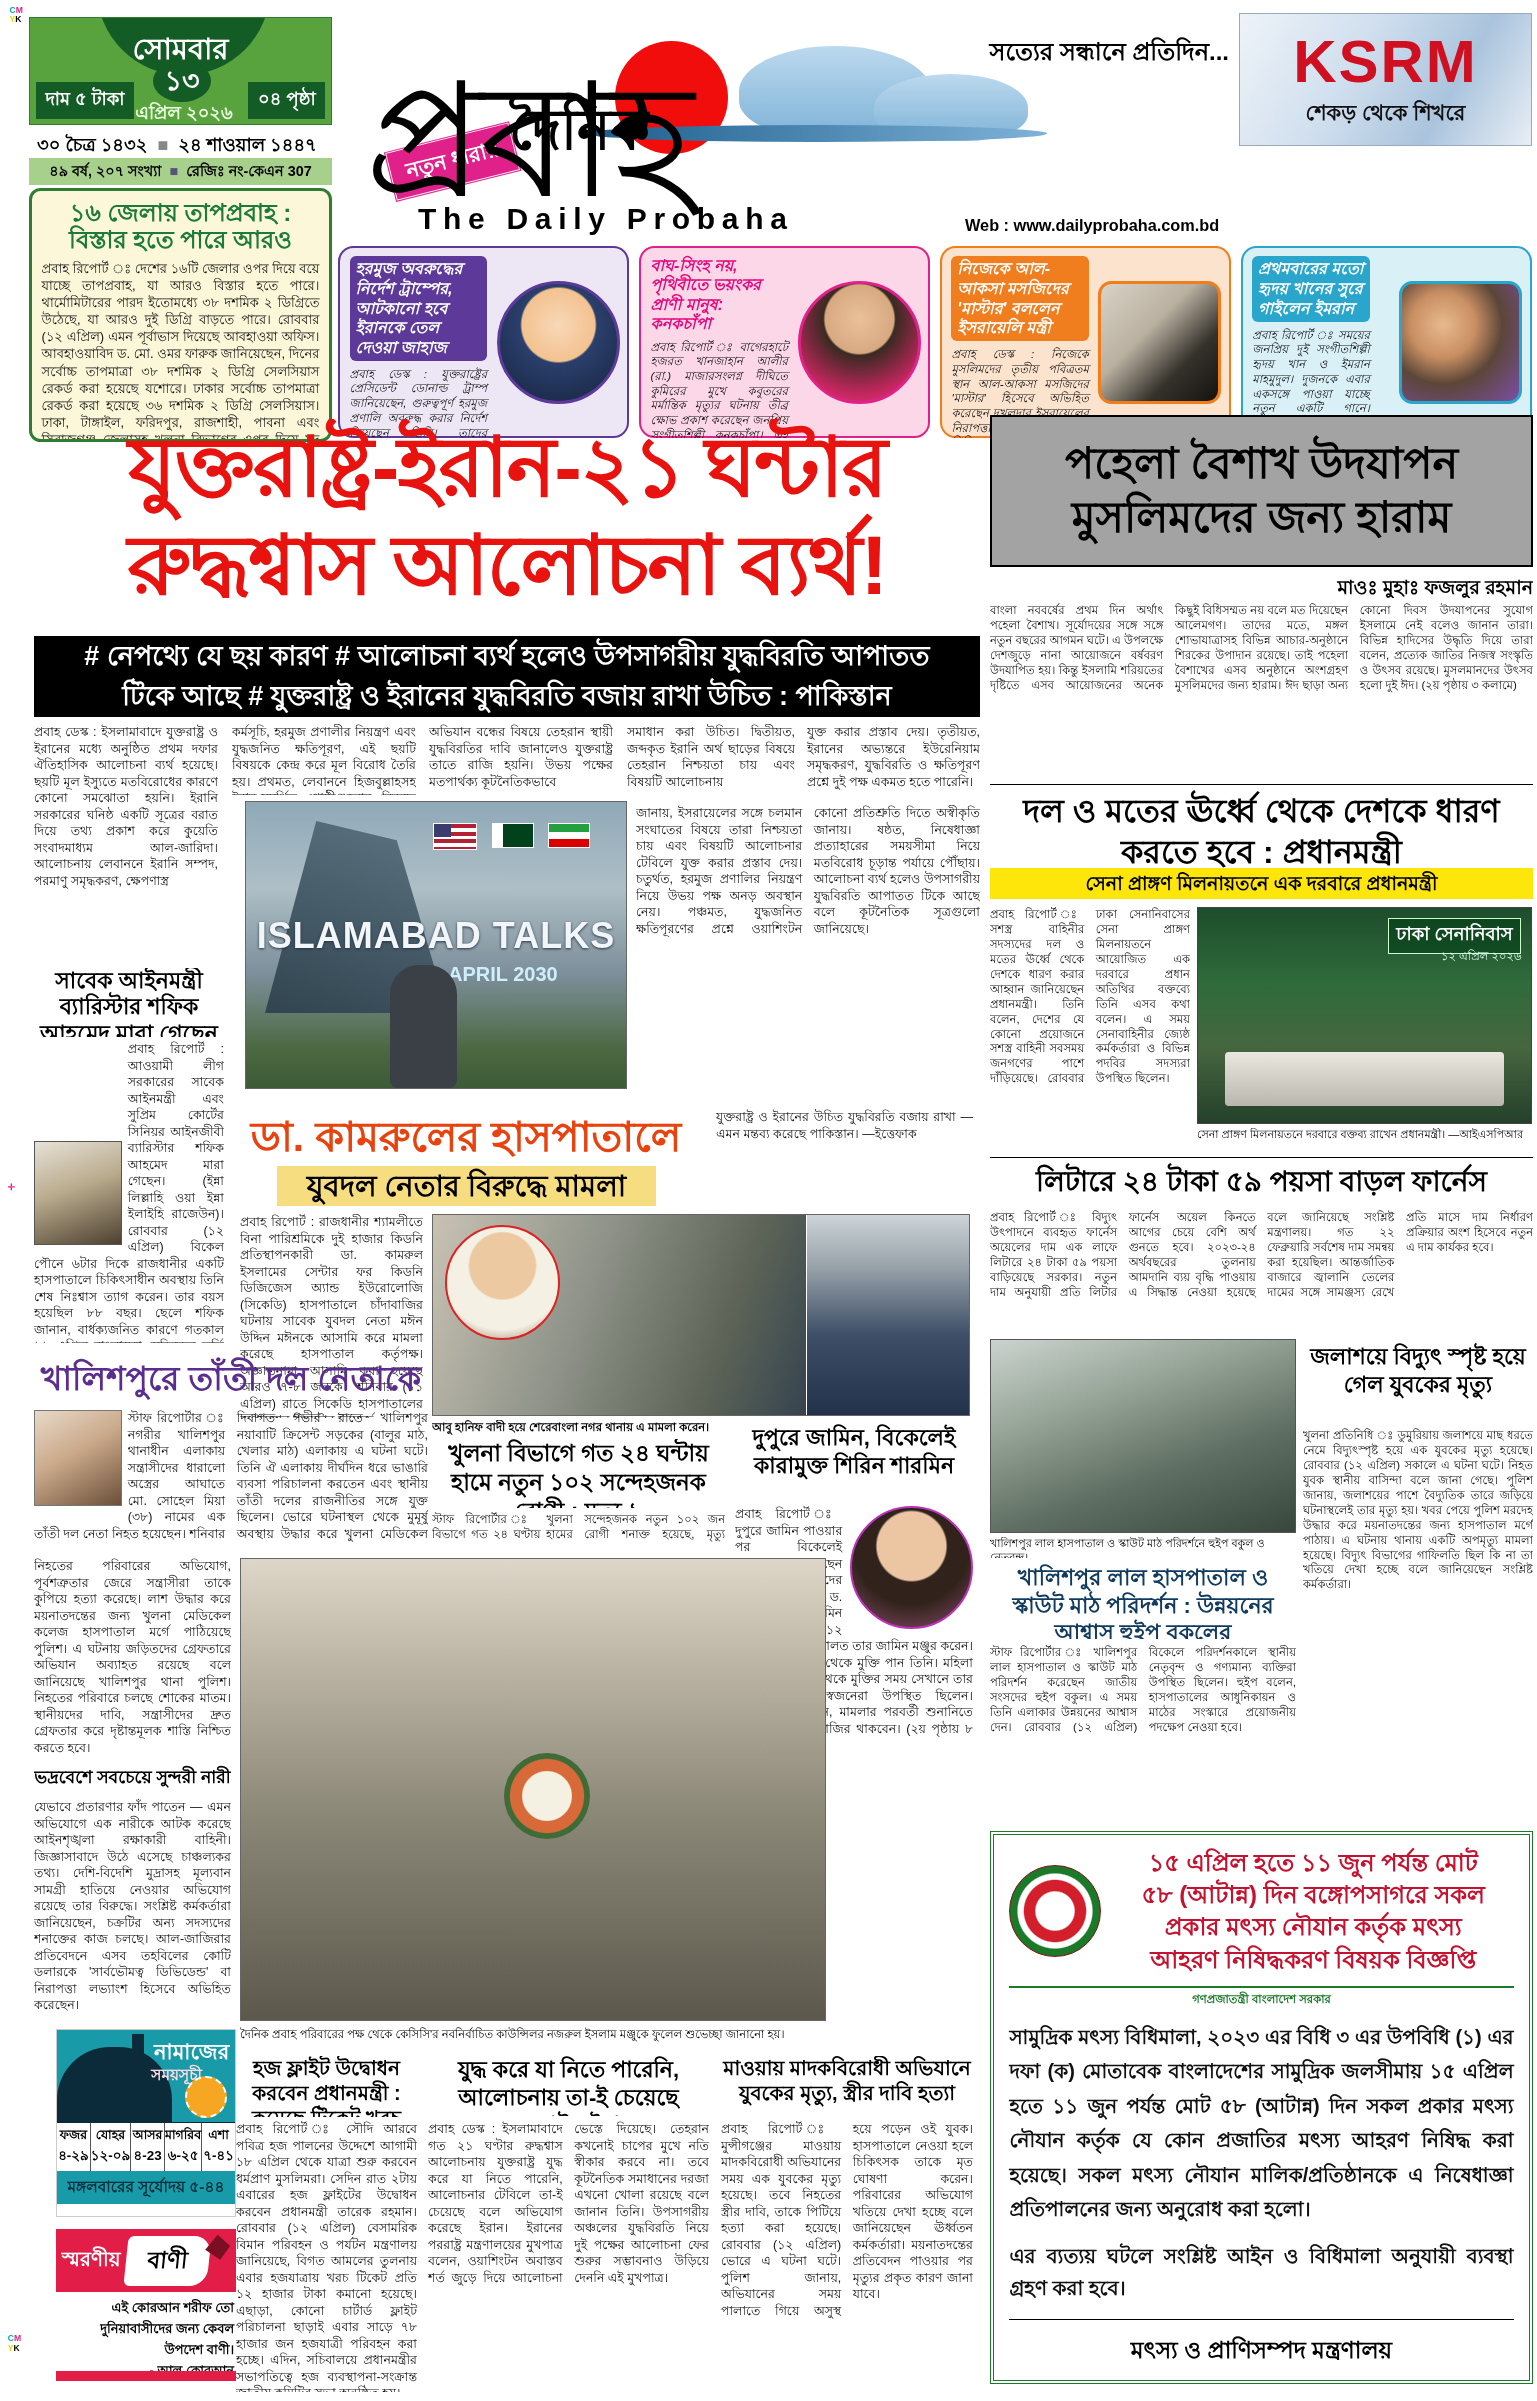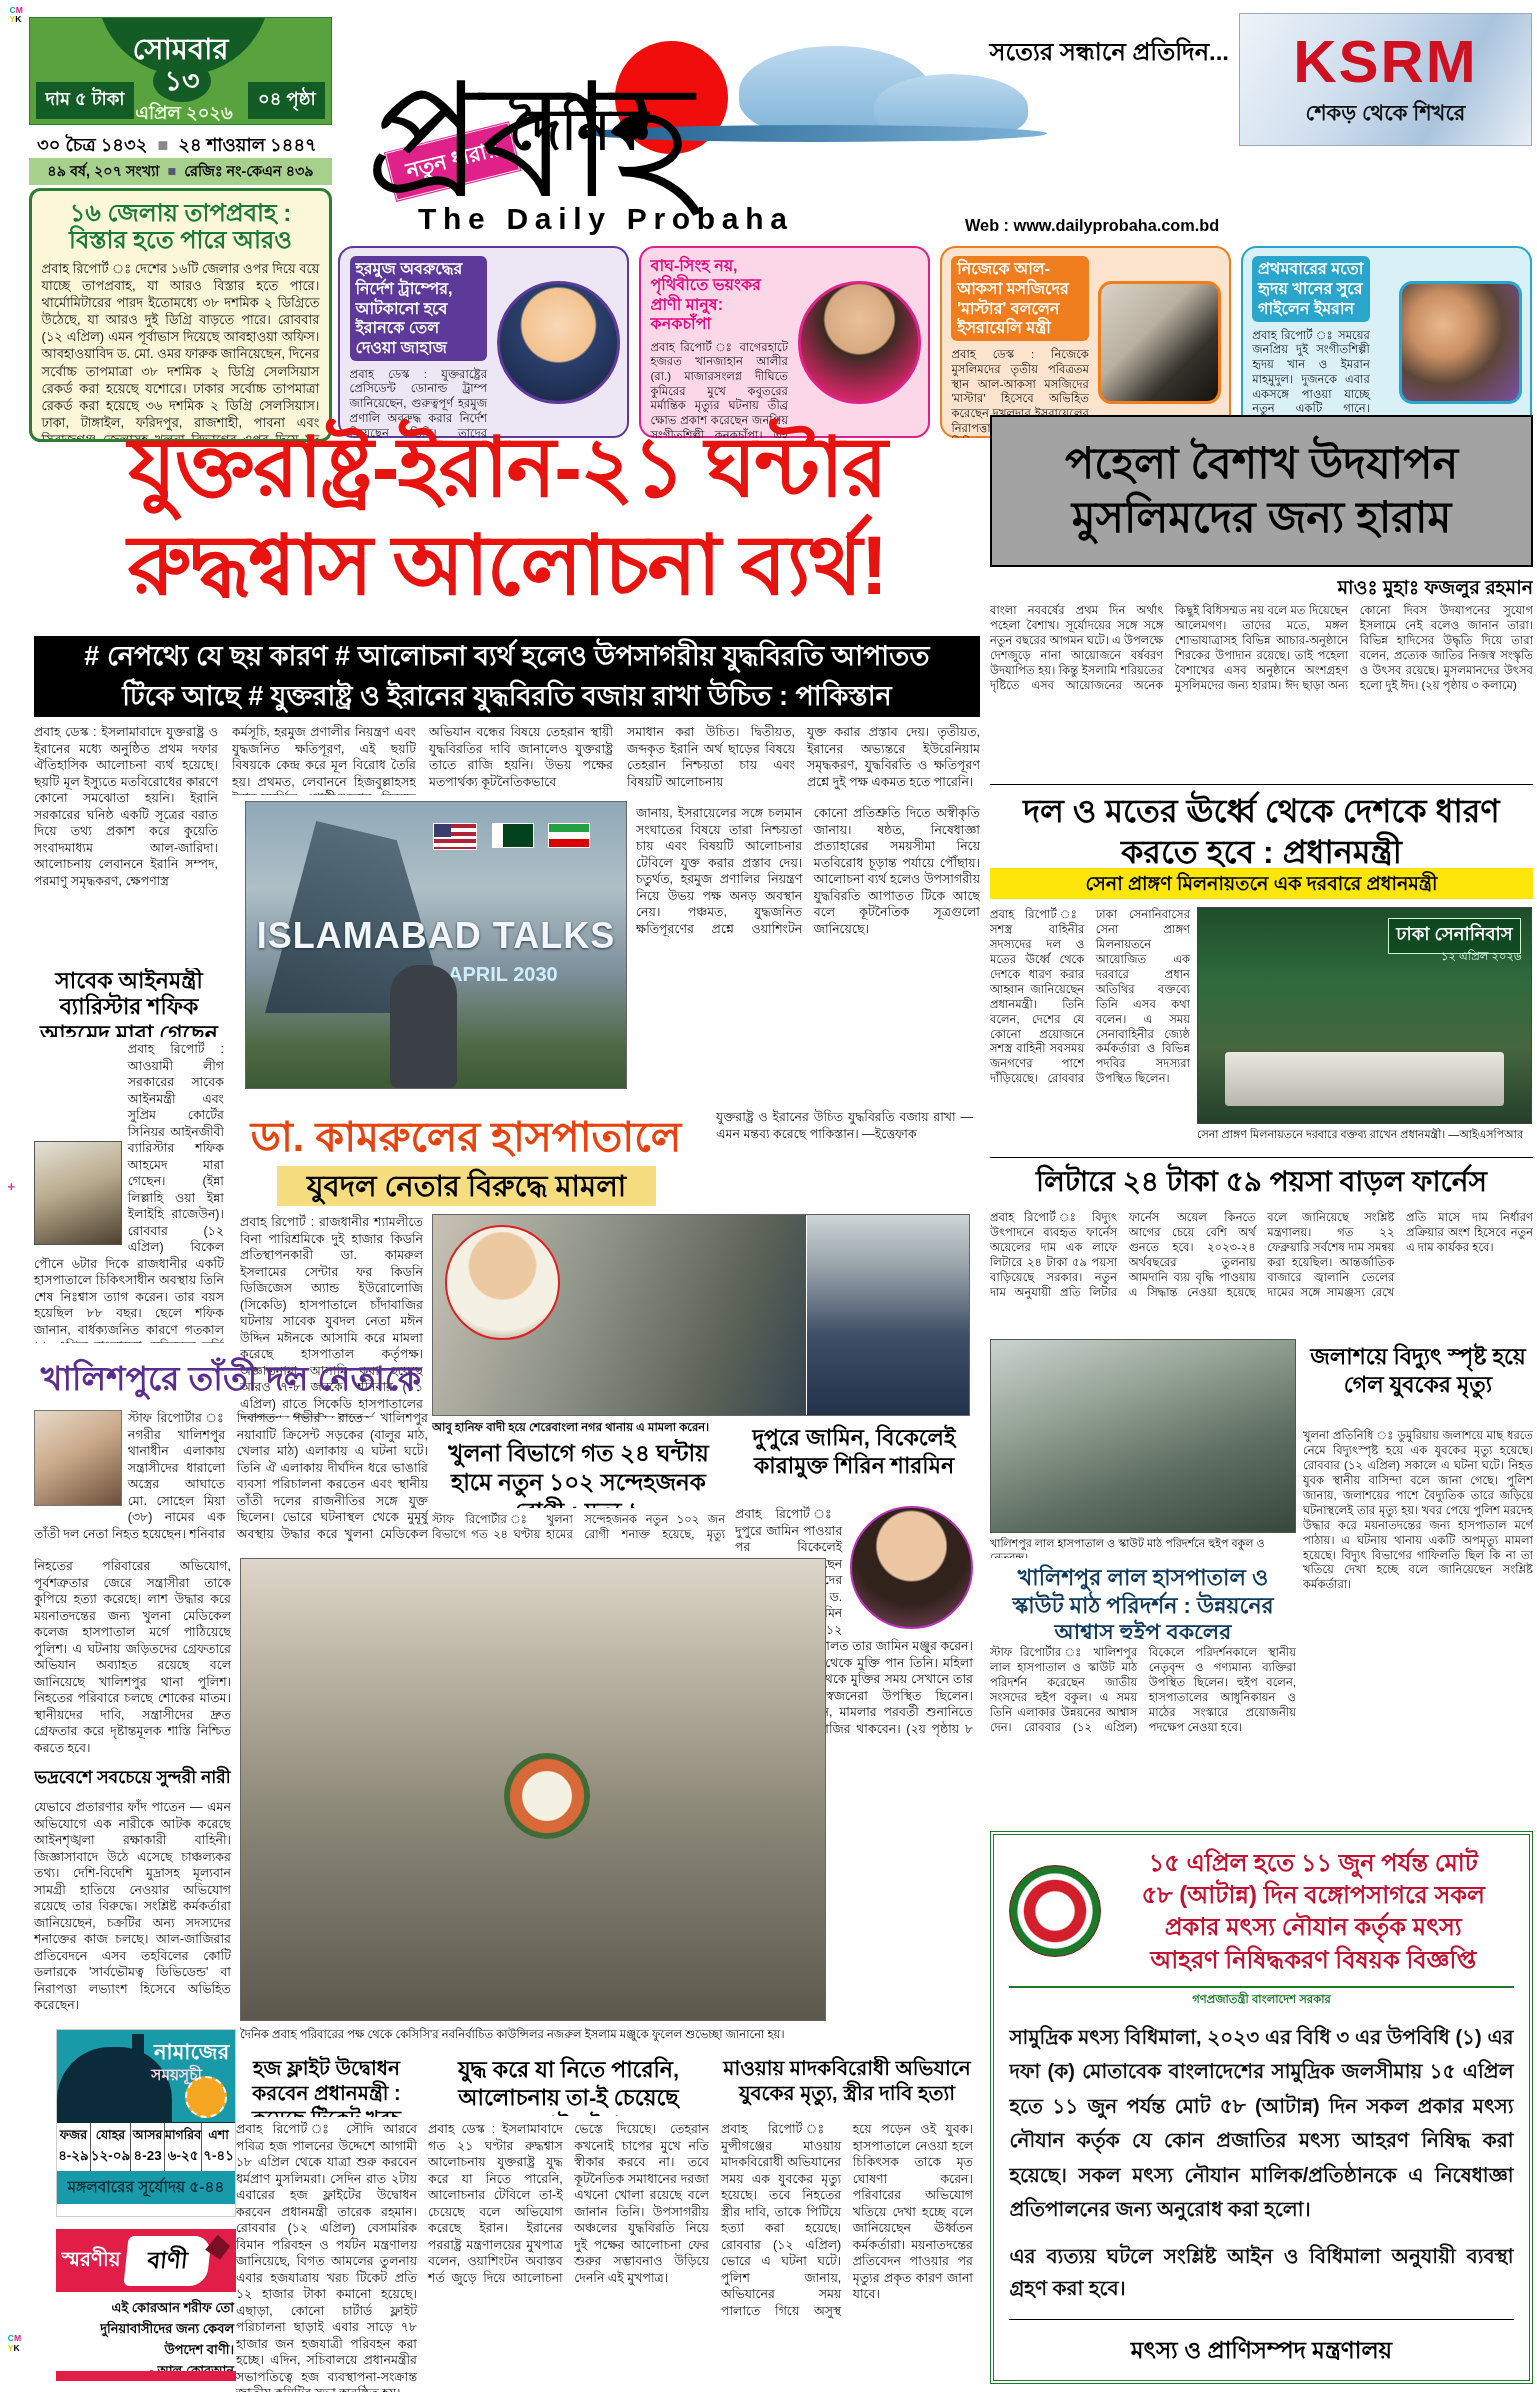--- a/index.html
+++ b/index.html
@@ -49,21 +49,21 @@
     <div class="chip" style="right:5.8px;bottom:5.8px;">০৪ পৃষ্ঠা</div>
   </div>
   <div class="ab b" style="left:37px;top:131px;width:288px;font-size:18px;">
     <span>৩০ চৈত্র ১৪৩২</span>
     <span style="color:#888;">&nbsp;■&nbsp;</span>
     <span>২৪ শাওয়াল ১৪৪৭</span>
   </div>
   <div class="ab ctr" style="left:29px;top:158px;width:303px;height:27px;background:#a7d08c;font-size:14.4px;font-weight:bold;line-height:27px;">
     <span>৪৯ বর্ষ, ২০৭ সংখ্যা</span>
     <span style="color:#557;">&nbsp;■&nbsp;</span>
-    <span>রেজিঃ নং-কেএন ৪৩৯</span>
+    <span>রেজিঃ নং-কেএন 307</span>
   </div>
 
   <div class="ab" style="left:336px;top:11.5px;width:898px;height:232px;">
     <div class="sun" style="left:279px;top:29px;width:113px;height:113px;"></div>
     <div class="cloud" style="left:403px;top:34px;width:192px;height:91px;"></div>
     <div class="cloud" style="left:538px;top:62px;width:154px;height:67px;"></div>
     <div class="ab" style="left:250px;top:113px;width:461px;height:17.3px;background:linear-gradient(90deg,#1c5d8c,#7fb3d8);border-radius:50%;"></div>
     <div class="tag-new" style="left:53px;top:125px;">নতুন ধারায়</div>
     <div class="ab b" style="left:173px;top:75px;font-size:56px;font-weight:900;color:#000;">দৈনিক</div>
     <div class="ab b" style="left:538px;top:21px;width:355px;font-size:24px;font-weight:900;text-align:right;">সত্যের সন্ধানে প্রতিদিন...</div>
@@ -75,21 +75,21 @@
   <div class="ab" style="left:1239px;top:13.4px;width:293px;height:133px;background:linear-gradient(120deg,#eef3f8 0%,#cfdeee 40%,#aac4dd 70%,#e8eef5 100%);border:1px solid #9ab;">
     <div class="ctr" style="margin-top:17.3px;font-size:60px;font-weight:900;color:#cf1020;letter-spacing:1.9px;line-height:1;">KSRM</div>
     <div class="ctr b" style="font-size:21px;color:#111;margin-top:5.8px;">শেকড় থেকে শিখরে</div>
   </div>
 
   <div class="ab" style="left:29px;top:188px;width:303px;height:254px;background:#fbf7d8;border:3.8px solid #2e7d32;border-radius:11.5px;padding:7.7px 9.6px;">
     <div class="ctr" style="color:#1c7a3a;font-weight:900;font-size:24px;line-height:1.15;margin-bottom:5.8px;">১৬ জেলায় তাপপ্রবাহ : বিস্তার হতে পারে আরও</div>
     <div class="just body-txt" style="font-size:13px;">প্রবাহ রিপোর্ট ঃ দেশের ১৬টি জেলার ওপর দিয়ে বয়ে যাচ্ছে তাপপ্রবাহ, যা আরও বিস্তার হতে পারে। থার্মোমিটারের পারদ ইতোমধ্যে ৩৮ দশমিক ২ ডিগ্রিতে উঠেছে, যা আরও দুই ডিগ্রি বাড়তে পারে। রোববার (১২ এপ্রিল) এমন পূর্বাভাস দিয়েছে আবহাওয়া অফিস। আবহাওয়াবিদ ড. মো. ওমর ফারুক জানিয়েছেন, দিনের সর্বোচ্চ তাপমাত্রা ৩৮ দশমিক ২ ডিগ্রি সেলসিয়াস রেকর্ড করা হয়েছে যশোরে। ঢাকার সর্বোচ্চ তাপমাত্রা রেকর্ড করা হয়েছে ৩৬ দশমিক ২ ডিগ্রি সেলসিয়াস। ঢাকা, টাঙ্গাইল, ফরিদপুর, রাজশাহী, পাবনা এবং সিরাজগঞ্জ জেলাসহ খুলনা বিভাগের ওপর দিয়ে মৃদু থেকে মাঝারি ধরনের তাপপ্রবাহ বয়ে যাচ্ছে এবং তা বিস্তার লাভ করতে পারে।</div>
   </div>
 
-  <div class="ab" style="left:338px;top:246px;width:1194px;height:192px;display:flex;gap:9.6px;">
+  <div class="ab" style="left:338px;top:246px;width:1194px;height:192px;display:flex;gap:9.6px;font-style:italic;">
     <div class="card" style="background:#ece6f5;border:2.9px solid #5d3a99;">
       <div class="txt">
         <h4 style="background:#5d3a99;color:#fff;padding:3.8px 5.8px;border-radius:5.8px;">হরমুজ অবরুদ্ধের নির্দেশ ট্রাম্পের, আটকানো হবে ইরানকে তেল দেওয়া জাহাজ</h4>
         <p>প্রবাহ ডেস্ক : যুক্তরাষ্ট্রের প্রেসিডেন্ট ডোনাল্ড ট্রাম্প জানিয়েছেন, গুরুত্বপূর্ণ হরমুজ প্রণালি অবরুদ্ধ করার নির্দেশ দিয়েছেন তিনি। তাদের নৌবাহিনী এ মুহূর্ত থেকে হরমুজকে অবরুদ্ধ করবে। এছাড়া যেসব জাহাজ (২য় পৃষ্ঠায় ১ কলামে)</p>
       </div>
       <div class="circ" style="background:radial-gradient(circle at 50% 35%,#f8d8b8 0%,#f3c290 38%,#2a3f6b 40%,#16233f 100%);border-color:#5d3a99;"></div>
     </div>
     <div class="card" style="background:#fbd7e8;border:2.9px solid #e0218a;">
       <div class="txt">
         <h4 style="color:#e5097f;">বাঘ-সিংহ নয়, পৃথিবীতে ভয়ংকর প্রাণী মানুষ: কনকচাঁপা</h4>

